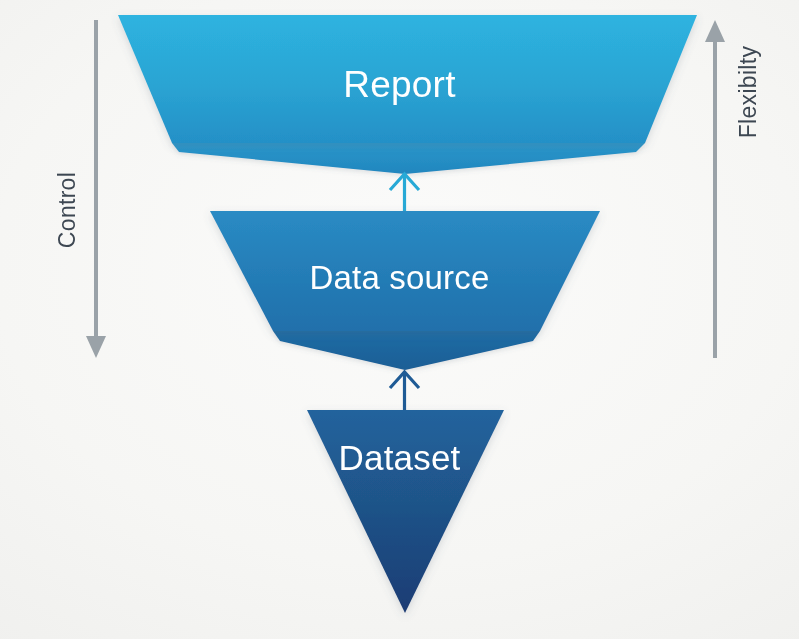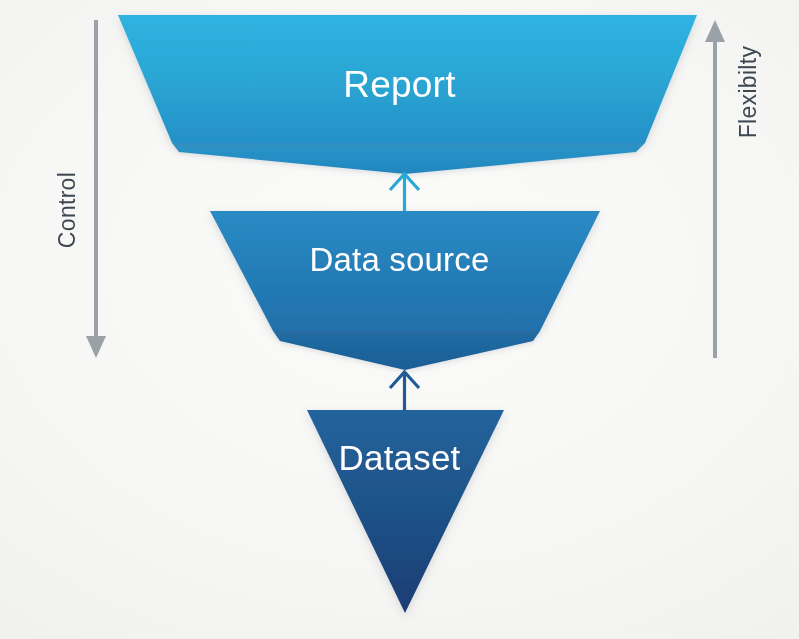--- a/index.html
+++ b/index.html
@@ -41,21 +41,21 @@
   }
   #label-report {
     left: 0;
     top: 63px;
     width: 799px;
     font-size: 37px;
     line-height: 44px;
   }
   #label-datasource {
     left: 0;
-    top: 240px;
+    top: 258px;
     width: 799px;
     font-size: 33px;
     line-height: 40px;
   }
   #label-dataset {
     left: 0;
     top: 440px;
     width: 799px;
     font-size: 35px;
     line-height: 36px;

